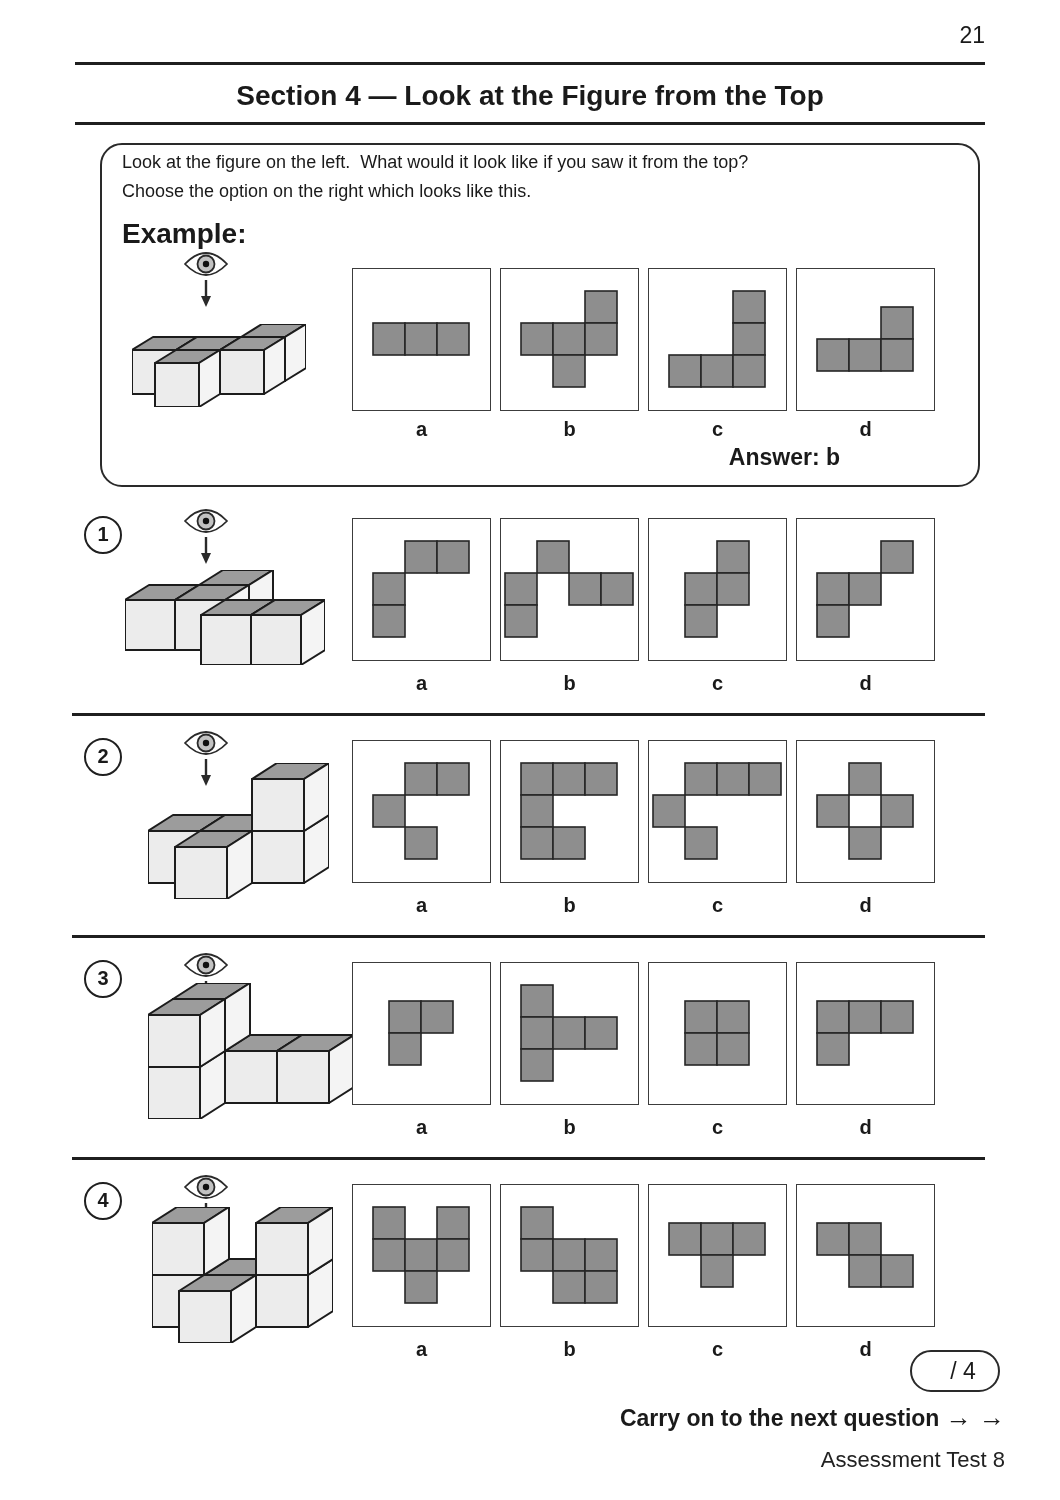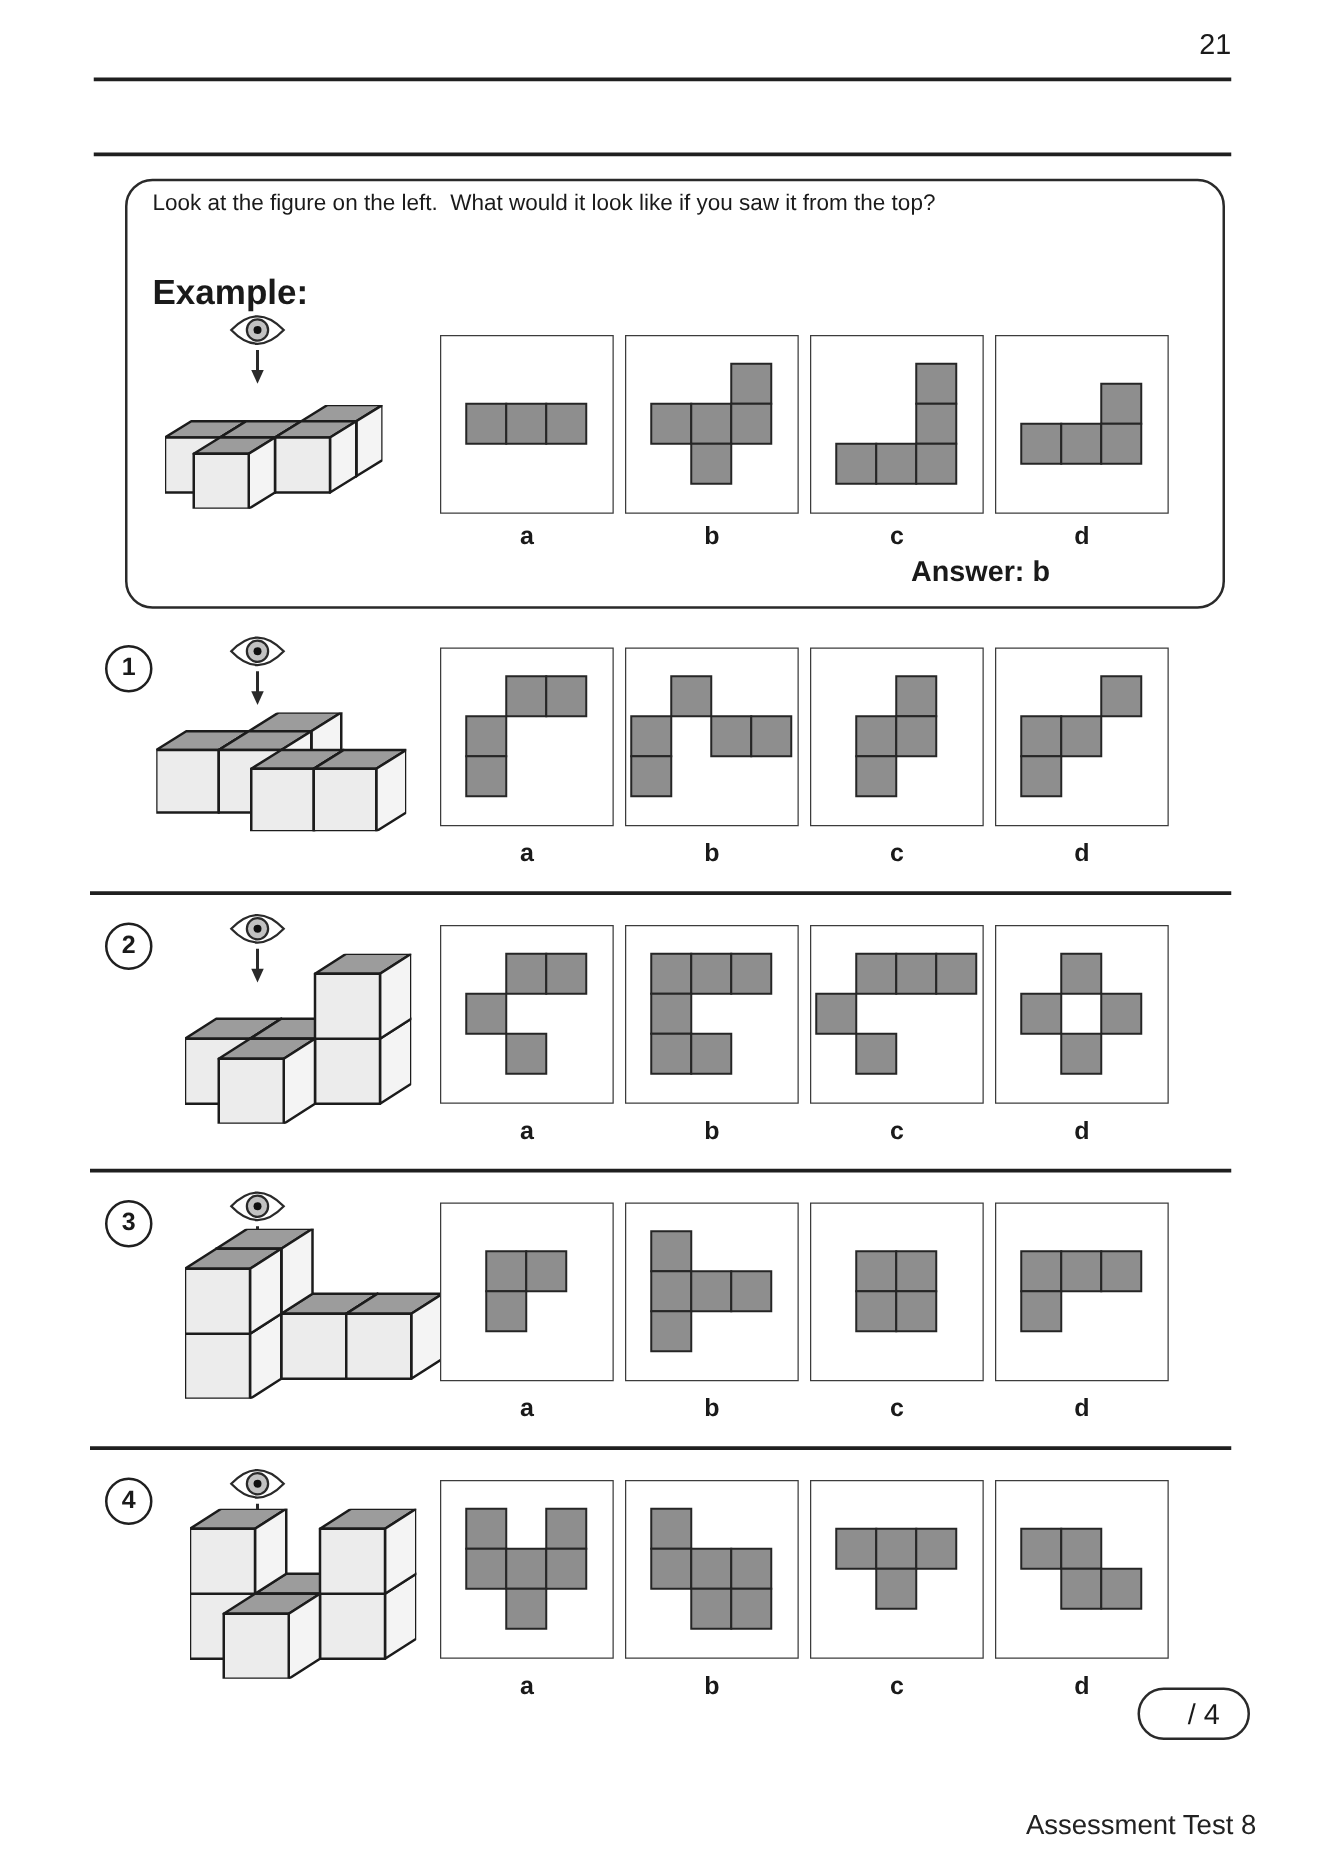--- a/index.html
+++ b/index.html
@@ -36,28 +36,34 @@
   .carry-on .arrows{font-weight:normal;font-size:26px;}
   .footer-text{position:absolute;top:1447px;left:405px;width:600px;text-align:right;font-size:22px;color:#222;}
   svg{display:block;}
 </style>
 </head>
 <body>
 
 <div class="page" id="page">
   <div class="page-number">21</div>
   <div class="rule" style="top:62px;"></div>
+  <div class="title">Section 4 — Look at the Figure from the Top</div>
   <div class="rule" style="top:122px;"></div>
 
   <div class="example-box"></div>
   <div class="instr" style="top:152px;width:840px;">Look at the figure on the left.  What would it look like if you saw it from the top?</div>
+  <div class="instr" style="top:181px;width:840px;">Choose the option on the right which looks like this.</div>
   <div class="example-label">Example:</div>
   <div class="answer-label">Answer: b</div>
 
   <div class="score-pill">/ 4</div>
+  <div class="carry-on">
+    <span>Carry on to the next question</span>
+    <span class="arrows">→ →</span>
+  </div>
   <div class="footer-text">Assessment Test 8</div>
 <svg width="46" height="58" viewBox="0 0 46 58" style="position: absolute; left: 183px; top: 250px;">
       <path d="M2,14 Q23,-8 44,14 Q23,36 2,14 Z" fill="#ffffff" stroke="#2a2a2a" stroke-width="1.8"></path>
       <circle cx="23" cy="14" r="8.5" fill="#c2c2c2" stroke="#2a2a2a" stroke-width="1.8"></circle>
       <circle cx="23" cy="14" r="3.2" fill="#101010"></circle>
       <g>
         <line x1="23" y1="30" x2="23" y2="47" stroke="#2a2a2a" stroke-width="2.4"></line>
         <polygon points="18,46 28,46 23,57" fill="#2a2a2a"></polygon>
       </g>
     </svg>

